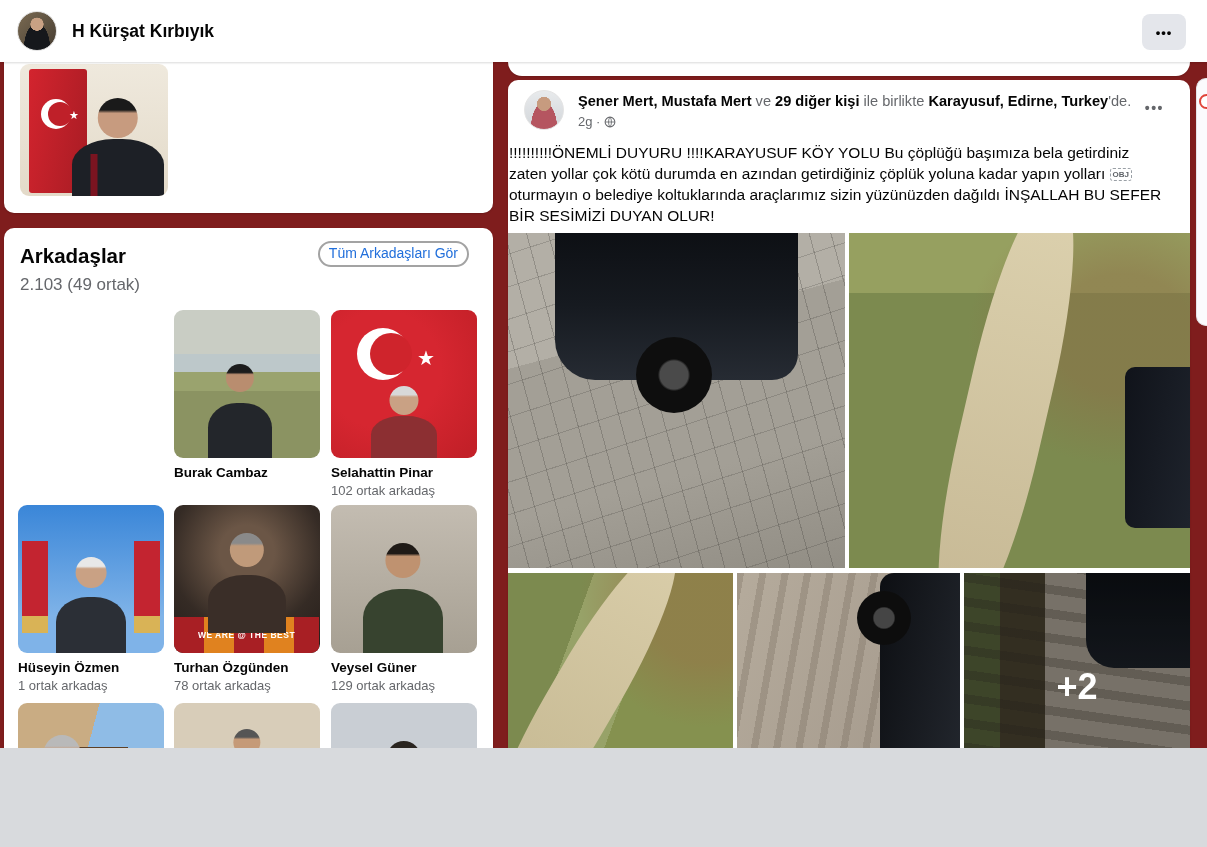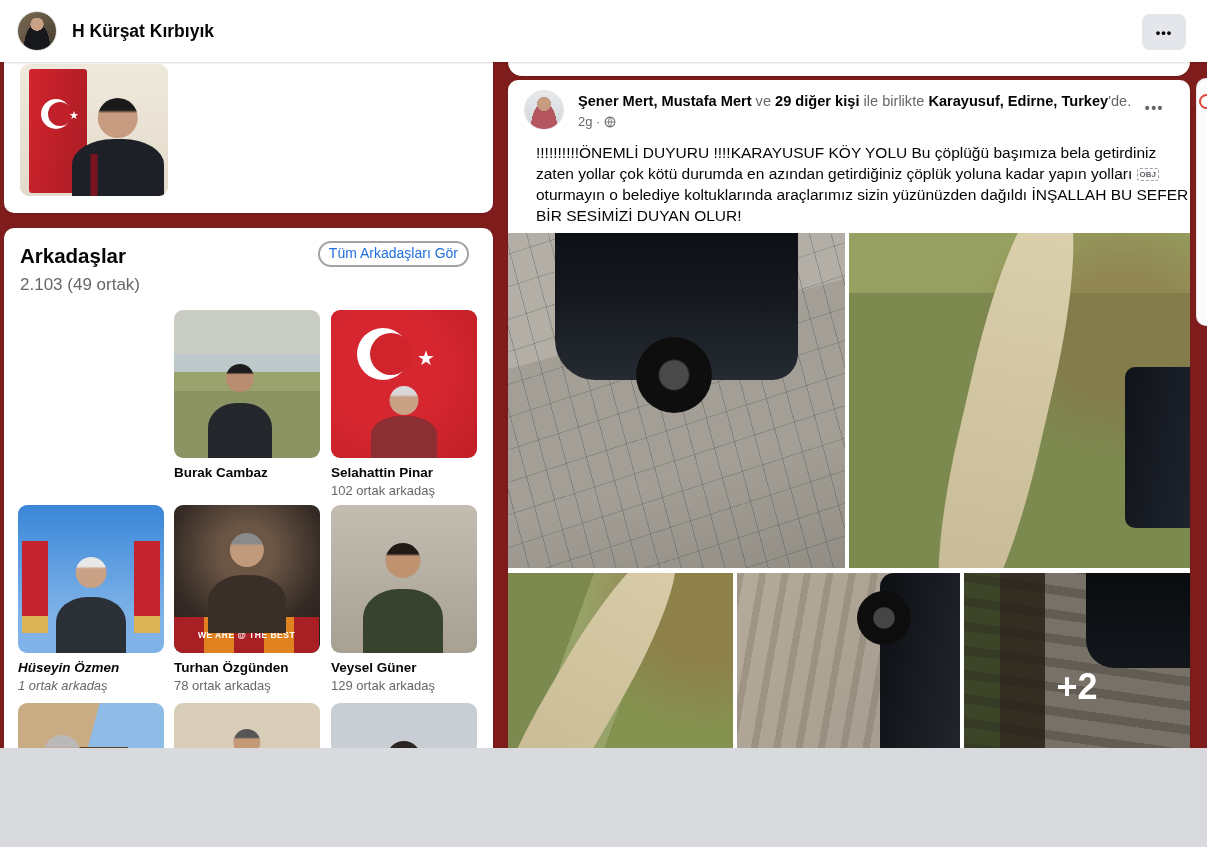--- a/index.html
+++ b/index.html
@@ -94,21 +94,21 @@
       radial-gradient(ellipse at 50% 97%, #b55560 0 48%, transparent 49%),
       linear-gradient(#e8eaec,#d2d6da);
     border:1px solid #e4e4e4; cursor:pointer; }
   .post-title { position:absolute; left:70px; top:13px; width:585px; font-size:14.6px;
     white-space:nowrap; overflow:hidden; color:#65676b; }
   .post-title b { color:#050505; font-weight:600; }
   .post-meta { position:absolute; left:70px; top:34px; font-size:13px; color:#65676b;
     display:flex; align-items:center; gap:4px; }
   .post-more { position:absolute; right:20px; top:16px; color:#65676b; font-size:14px;
     letter-spacing:1.5px; font-weight:700; cursor:pointer; padding:4px 6px; }
-  .post-body { position:absolute; left:28px; top:62px; width:656px; font-size:15.5px; line-height:21px; color:#050505; }
+  .post-body { position:absolute; left:1px; top:62px; width:656px; font-size:15.5px; line-height:21px; color:#050505; }
   .objbox { display:inline-block; border:1px dashed #9aa0a6; border-radius:3px; font-size:8px;
     line-height:9px; padding:1px 2px; color:#5f6368; font-weight:700; vertical-align:middle; }
 
   
   .pgrid { position:absolute; left:0; top:153px; width:682px; height:567px; }
   .pph { position:absolute; overflow:hidden; cursor:pointer; }
   .pb1 { left:0; top:0; width:337px; height:335px;
     background:
       repeating-linear-gradient(75deg, transparent 0 20px, rgba(60,58,54,.28) 20px 21px),
       repeating-linear-gradient(-18deg, transparent 0 30px, rgba(60,58,54,.22) 30px 31px),
@@ -208,21 +208,21 @@
     <div class="tile" style="left:327px; top:82px;">
       <div class="fphoto f3">
         <span class="cres2"></span>
         <span class="star2">★</span>
         <span class="person" style="left:40px; bottom:0; width:66px; height:72px; --suit:#8c2f32; --skin:#c9a184; --hair:#d8d8d8;"></span>
       </div>
       <span class="fname">Selahattin Pinar</span>
       <span class="fmutual">102 ortak arkadaş</span>
     </div>
 
-    <div class="tile" style="left:14px; top:277px;font-style:italic;">
+    <div class="tile" style="left:14px; top:277px;">
       <div class="fphoto f4">
         <span class="flagL"></span>
         <span class="flagR"></span>
         <span class="person" style="left:38px; bottom:0; width:70px; height:96px; --suit:#2b2f36; --skin:#c9a184; --hair:#e8e8e8;"></span>
       </div>
       <span class="fname">Hüseyin Özmen</span>
       <span class="fmutual">1 ortak arkadaş</span>
     </div>
     <div class="tile" style="left:170px; top:277px;">
       <div class="fphoto f5">

